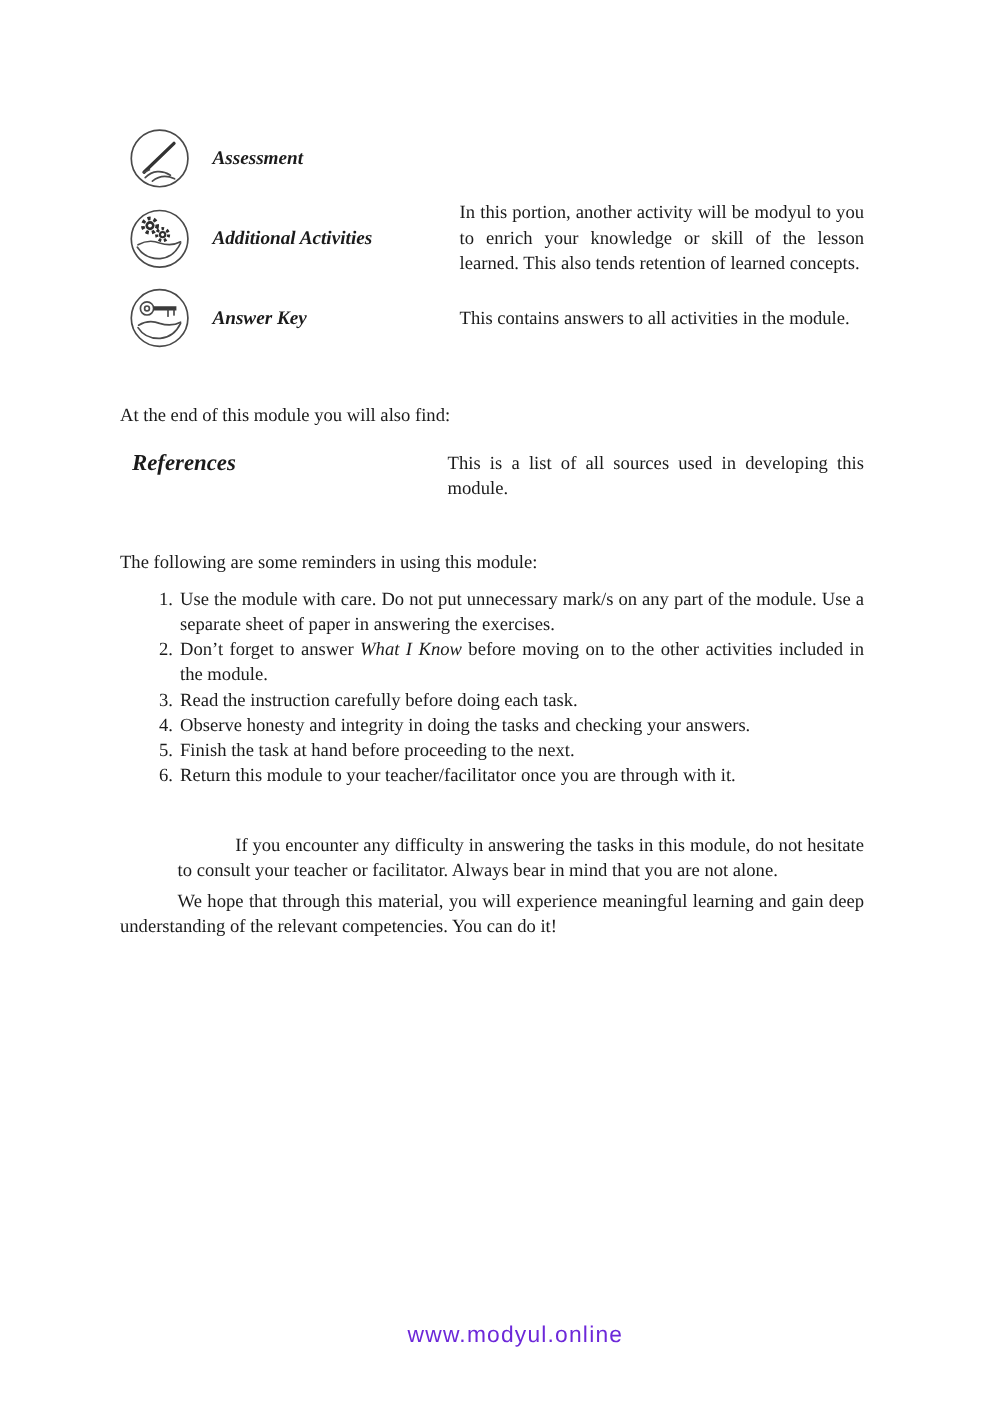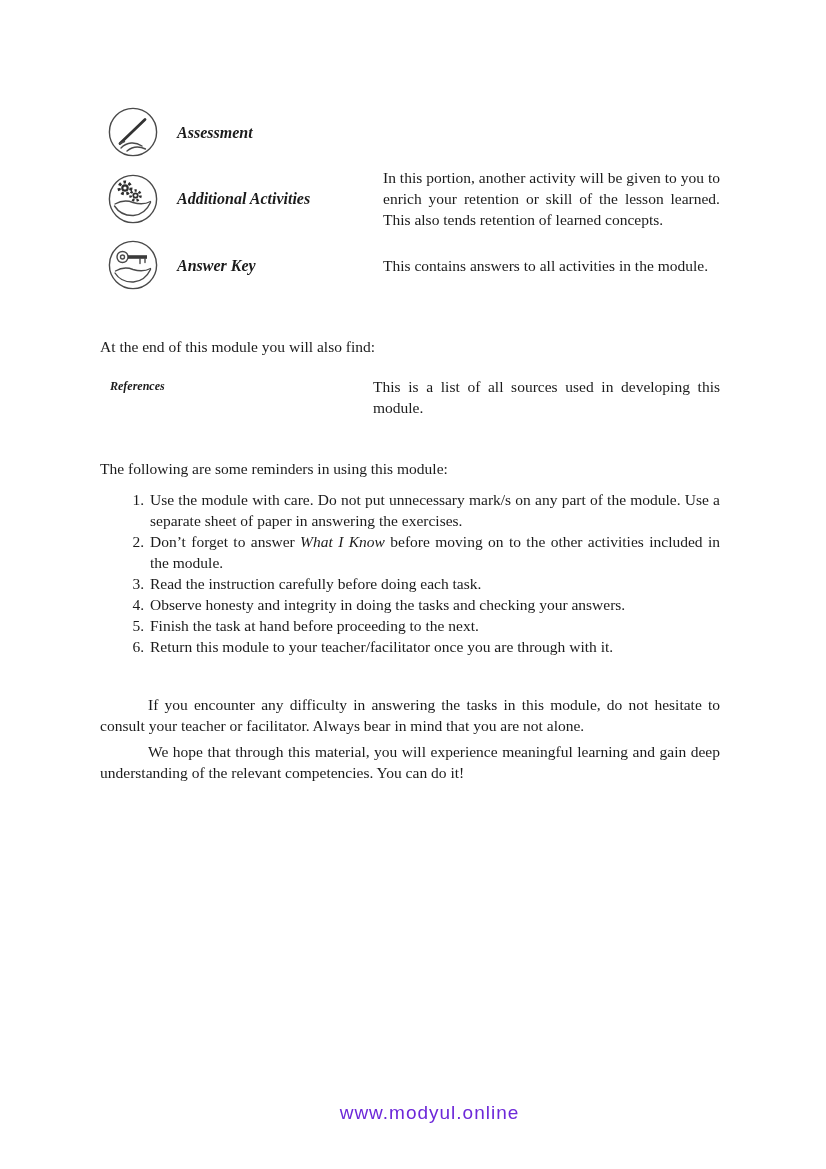--- a/index.html
+++ b/index.html
@@ -58,42 +58,42 @@
     display: flex;
     margin-top: 19px;
   }
   .ref-label {
     flex: none;
     width: 273px;
     padding-left: 10px;
     box-sizing: border-box;
     font-weight: bold;
     font-style: italic;
-    font-size: 12px;
+    font-size: 19px;
   }
   .ref-desc {
     flex: 1;
     text-align: justify;
   }
   
   ol.reminders {
     margin: 10px 0 0 0;
     padding: 0 0 0 48px;
   }
   ol.reminders li {
     text-align: justify;
     padding-left: 2px;
   }
   
   .para {
     margin: 0;
     text-align: justify;
     text-indent: 48px;
   }
-  .para-1 { margin-top: 37px; }
+  .para-1 { margin-top: 37px; margin-left: 48px; }
   .para-2 { margin-top: 5px; }
   
   .footer {
     position: absolute;
     left: 0;
     right: 0;
     top: 1100px;
     text-align: center;
   }
   .page-number {
@@ -141,21 +141,21 @@
             <circle class="ico-fill" cx="18" cy="15" r="3.8"></circle>
             <circle cx="18" cy="15" r="1.6" fill="#ffffff"></circle>
             <circle cx="28.5" cy="22.5" r="5" fill="none" stroke="#2e2e2e" stroke-width="2.6" stroke-dasharray="2.2 2.2"></circle>
             <circle class="ico-fill" cx="28.5" cy="22.5" r="3.1"></circle>
             <circle cx="28.5" cy="22.5" r="1.3" fill="#ffffff"></circle>
             <path class="ico" d="M8 31 Q17 26 26 29.5 Q36 32.5 43.5 28.5"></path>
             <path class="ico" d="M7.5 33 Q14 43 26.5 42.5 Q38 41.5 43.5 29.5"></path>
           </svg>
         </div>
         <div class="label-col">Additional Activities</div>
-        <div class="desc-col">In this portion, another activity will be given to you to enrich your retention or skill of the lesson learned. This also tends retention of learned concepts.</div>
+        <div class="desc-col">In this portion, another activity will be modyul to you to enrich your knowledge or skill of the lesson learned. This also tends retention of learned concepts.</div>
       </div>
 
       <div class="icon-row">
         <div class="icon-col">
           <svg width="52" height="52" viewBox="0 0 52 52">
             <circle class="ico" cx="26" cy="26" r="23.6"></circle>
             <circle class="ico" cx="15.5" cy="18" r="5.5" stroke-width="1.6"></circle>
             <circle class="ico" cx="15.5" cy="18" r="2"></circle>
             <path d="M21 18 H40" stroke="#3a3a3a" stroke-width="3.6" fill="none"></path>
             <path class="ico" d="M33 19.5 V24.5" stroke-width="2.4"></path>

